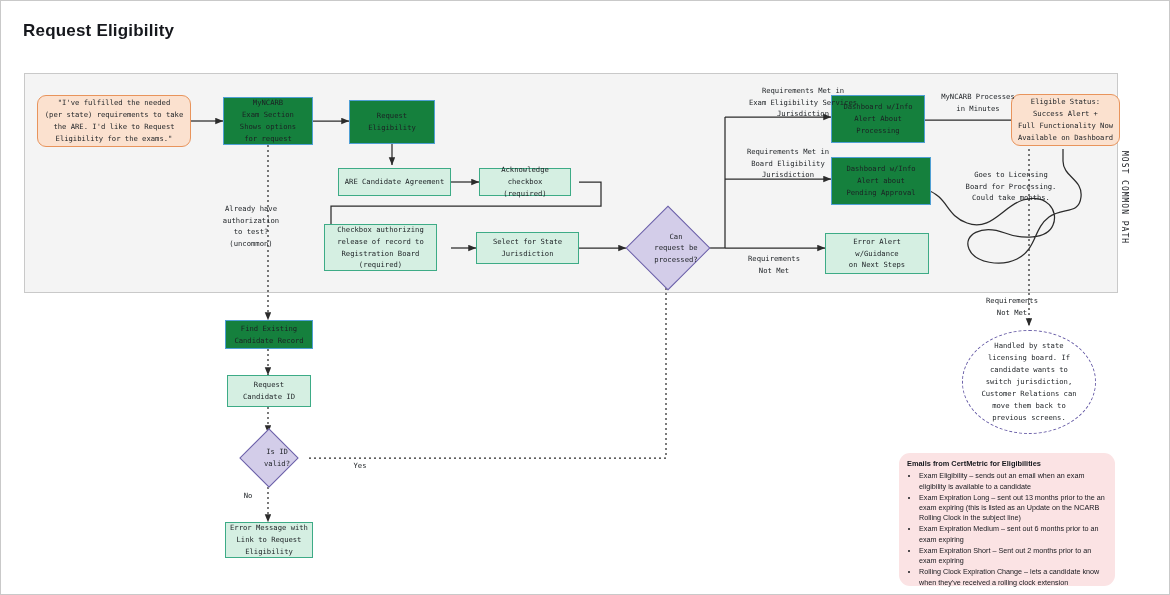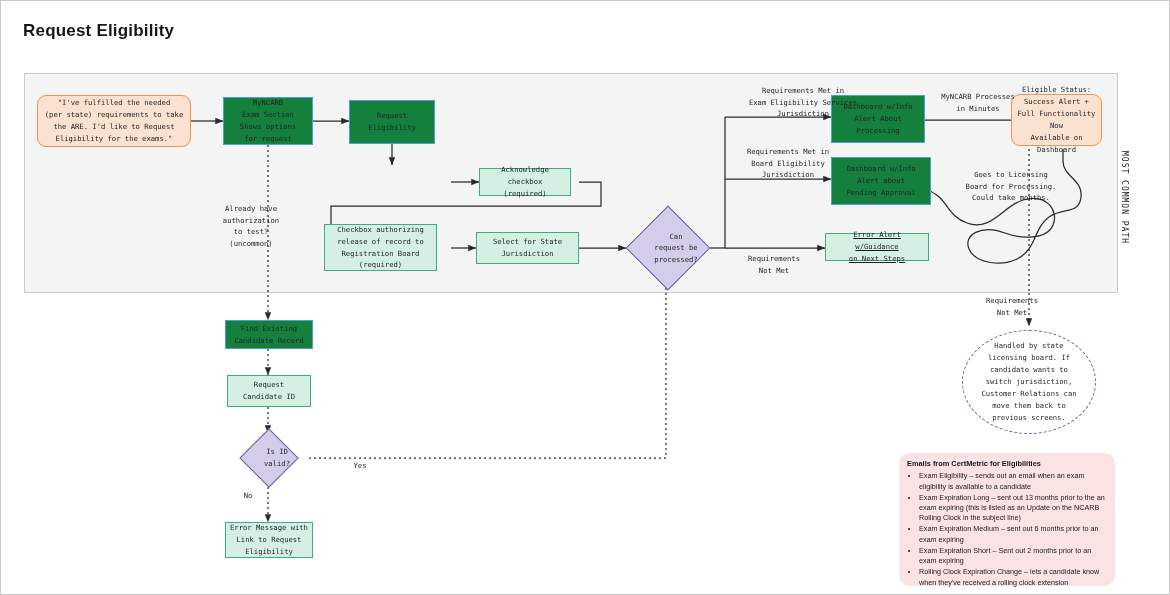--- a/index.html
+++ b/index.html
@@ -158,20 +158,21 @@
 Eligibility for the exams."</div>
 
   <div class="node blue" style="left:222px;top:96px;width:90px;height:48px;">MyNCARB
 Exam Section
 Shows options
 for request</div>
 
   <div class="node blue" style="left:348px;top:99px;width:86px;height:44px;">Request
 Eligibility</div>
 
+  <div class="node green" style="left:337px;top:167px;width:113px;height:28px;">ARE Candidate Agreement</div>
 
   <div class="node green" style="left:478px;top:167px;width:92px;height:28px;">Acknowledge checkbox
 (required)</div>
 
   <div class="node green" style="left:323px;top:223px;width:113px;height:47px;">Checkbox authorizing
 release of record to
 Registration Board
 (required)</div>
 
   <div class="node green" style="left:475px;top:231px;width:103px;height:32px;">Select for State
@@ -185,24 +186,24 @@
   </div>
 
   <div class="node blue" style="left:830px;top:94px;width:94px;height:48px;">Dashboard w/Info
 Alert About
 Processing</div>
 
   <div class="node blue" style="left:830px;top:156px;width:100px;height:48px;">Dashboard w/Info
 Alert about
 Pending Approval</div>
 
-  <div class="node green" style="left:824px;top:232px;width:104px;height:28px;text-decoration:underline;">Error Alert w/Guidance
+  <div class="node green" style="left:824px;top:232px;width:104px;height:41px;">Error Alert w/Guidance
 on Next Steps</div>
 
-  <div class="node orange" style="left:1010px;top:93px;width:91px;height:52px;">Eligible Status:
+  <div class="node orange" style="left:1010px;top:93px;width:109px;height:52px;">Eligible Status:
 Success Alert +
 Full Functionality Now
 Available on Dashboard</div>
 
   <div class="node blue" style="left:224px;top:319px;width:88px;height:29px;">Find Existing
 Candidate Record</div>
 
   <div class="node green" style="left:226px;top:374px;width:84px;height:32px;">Request
 Candidate ID</div>
 

